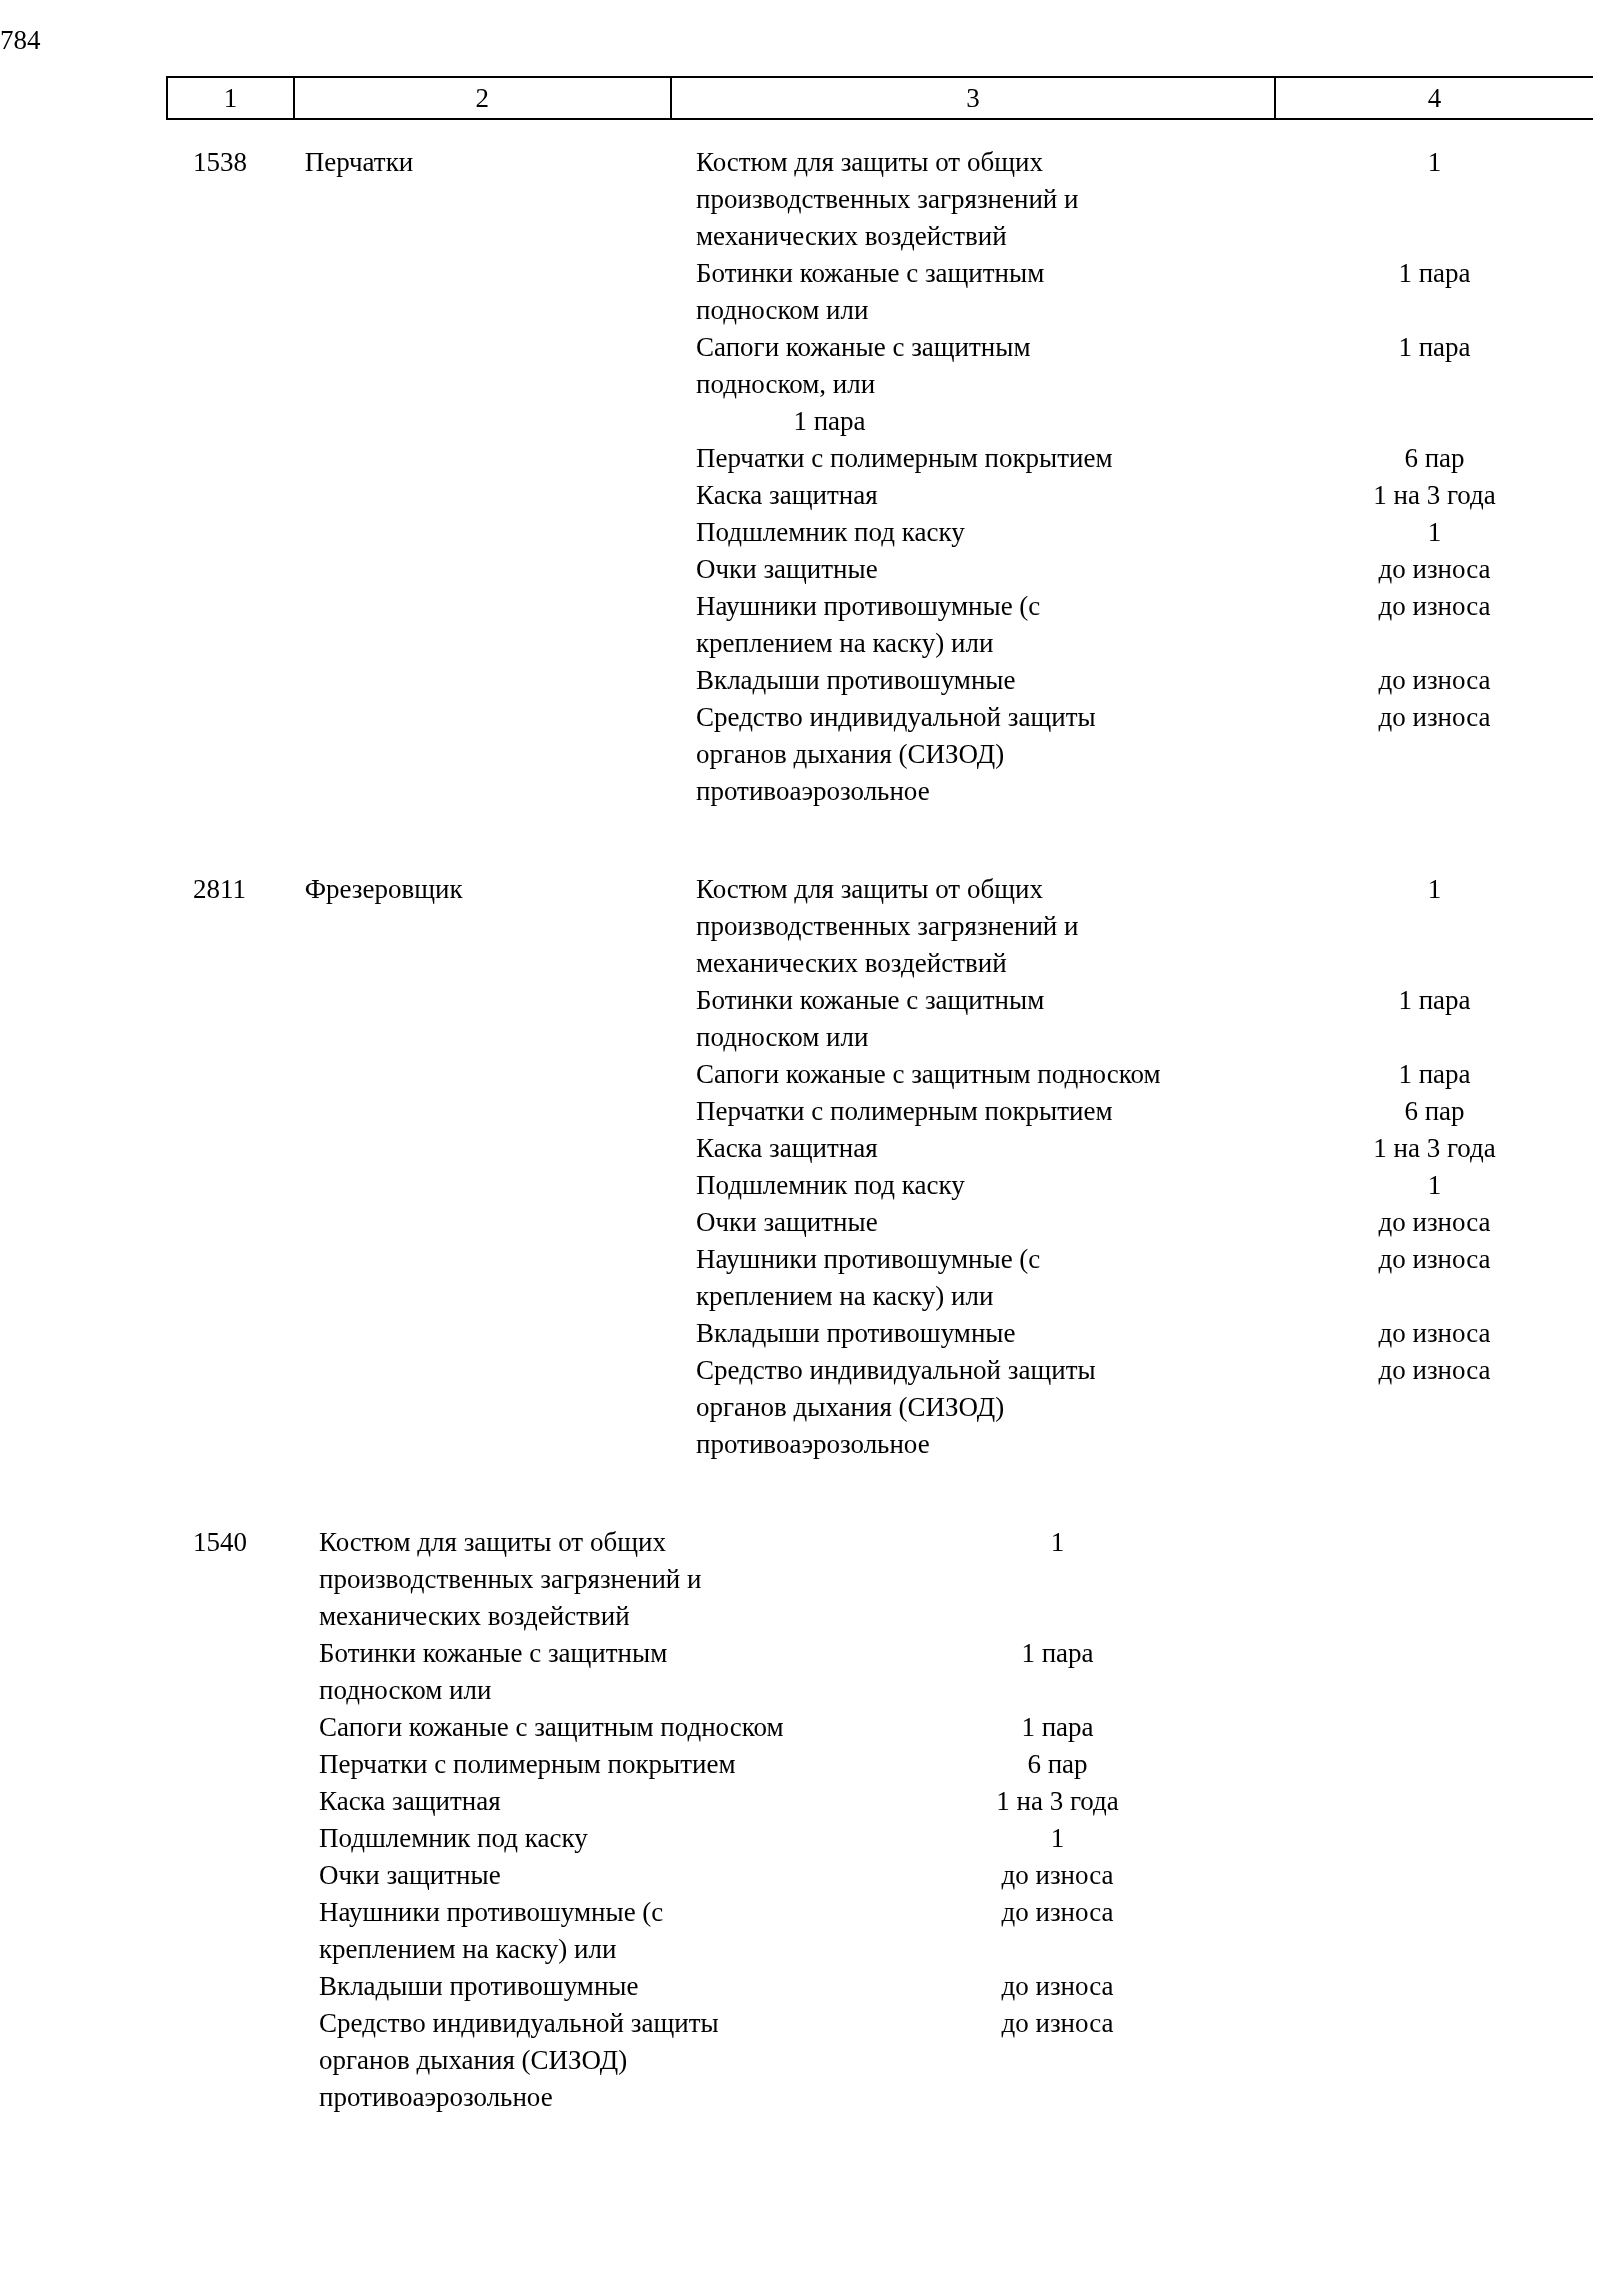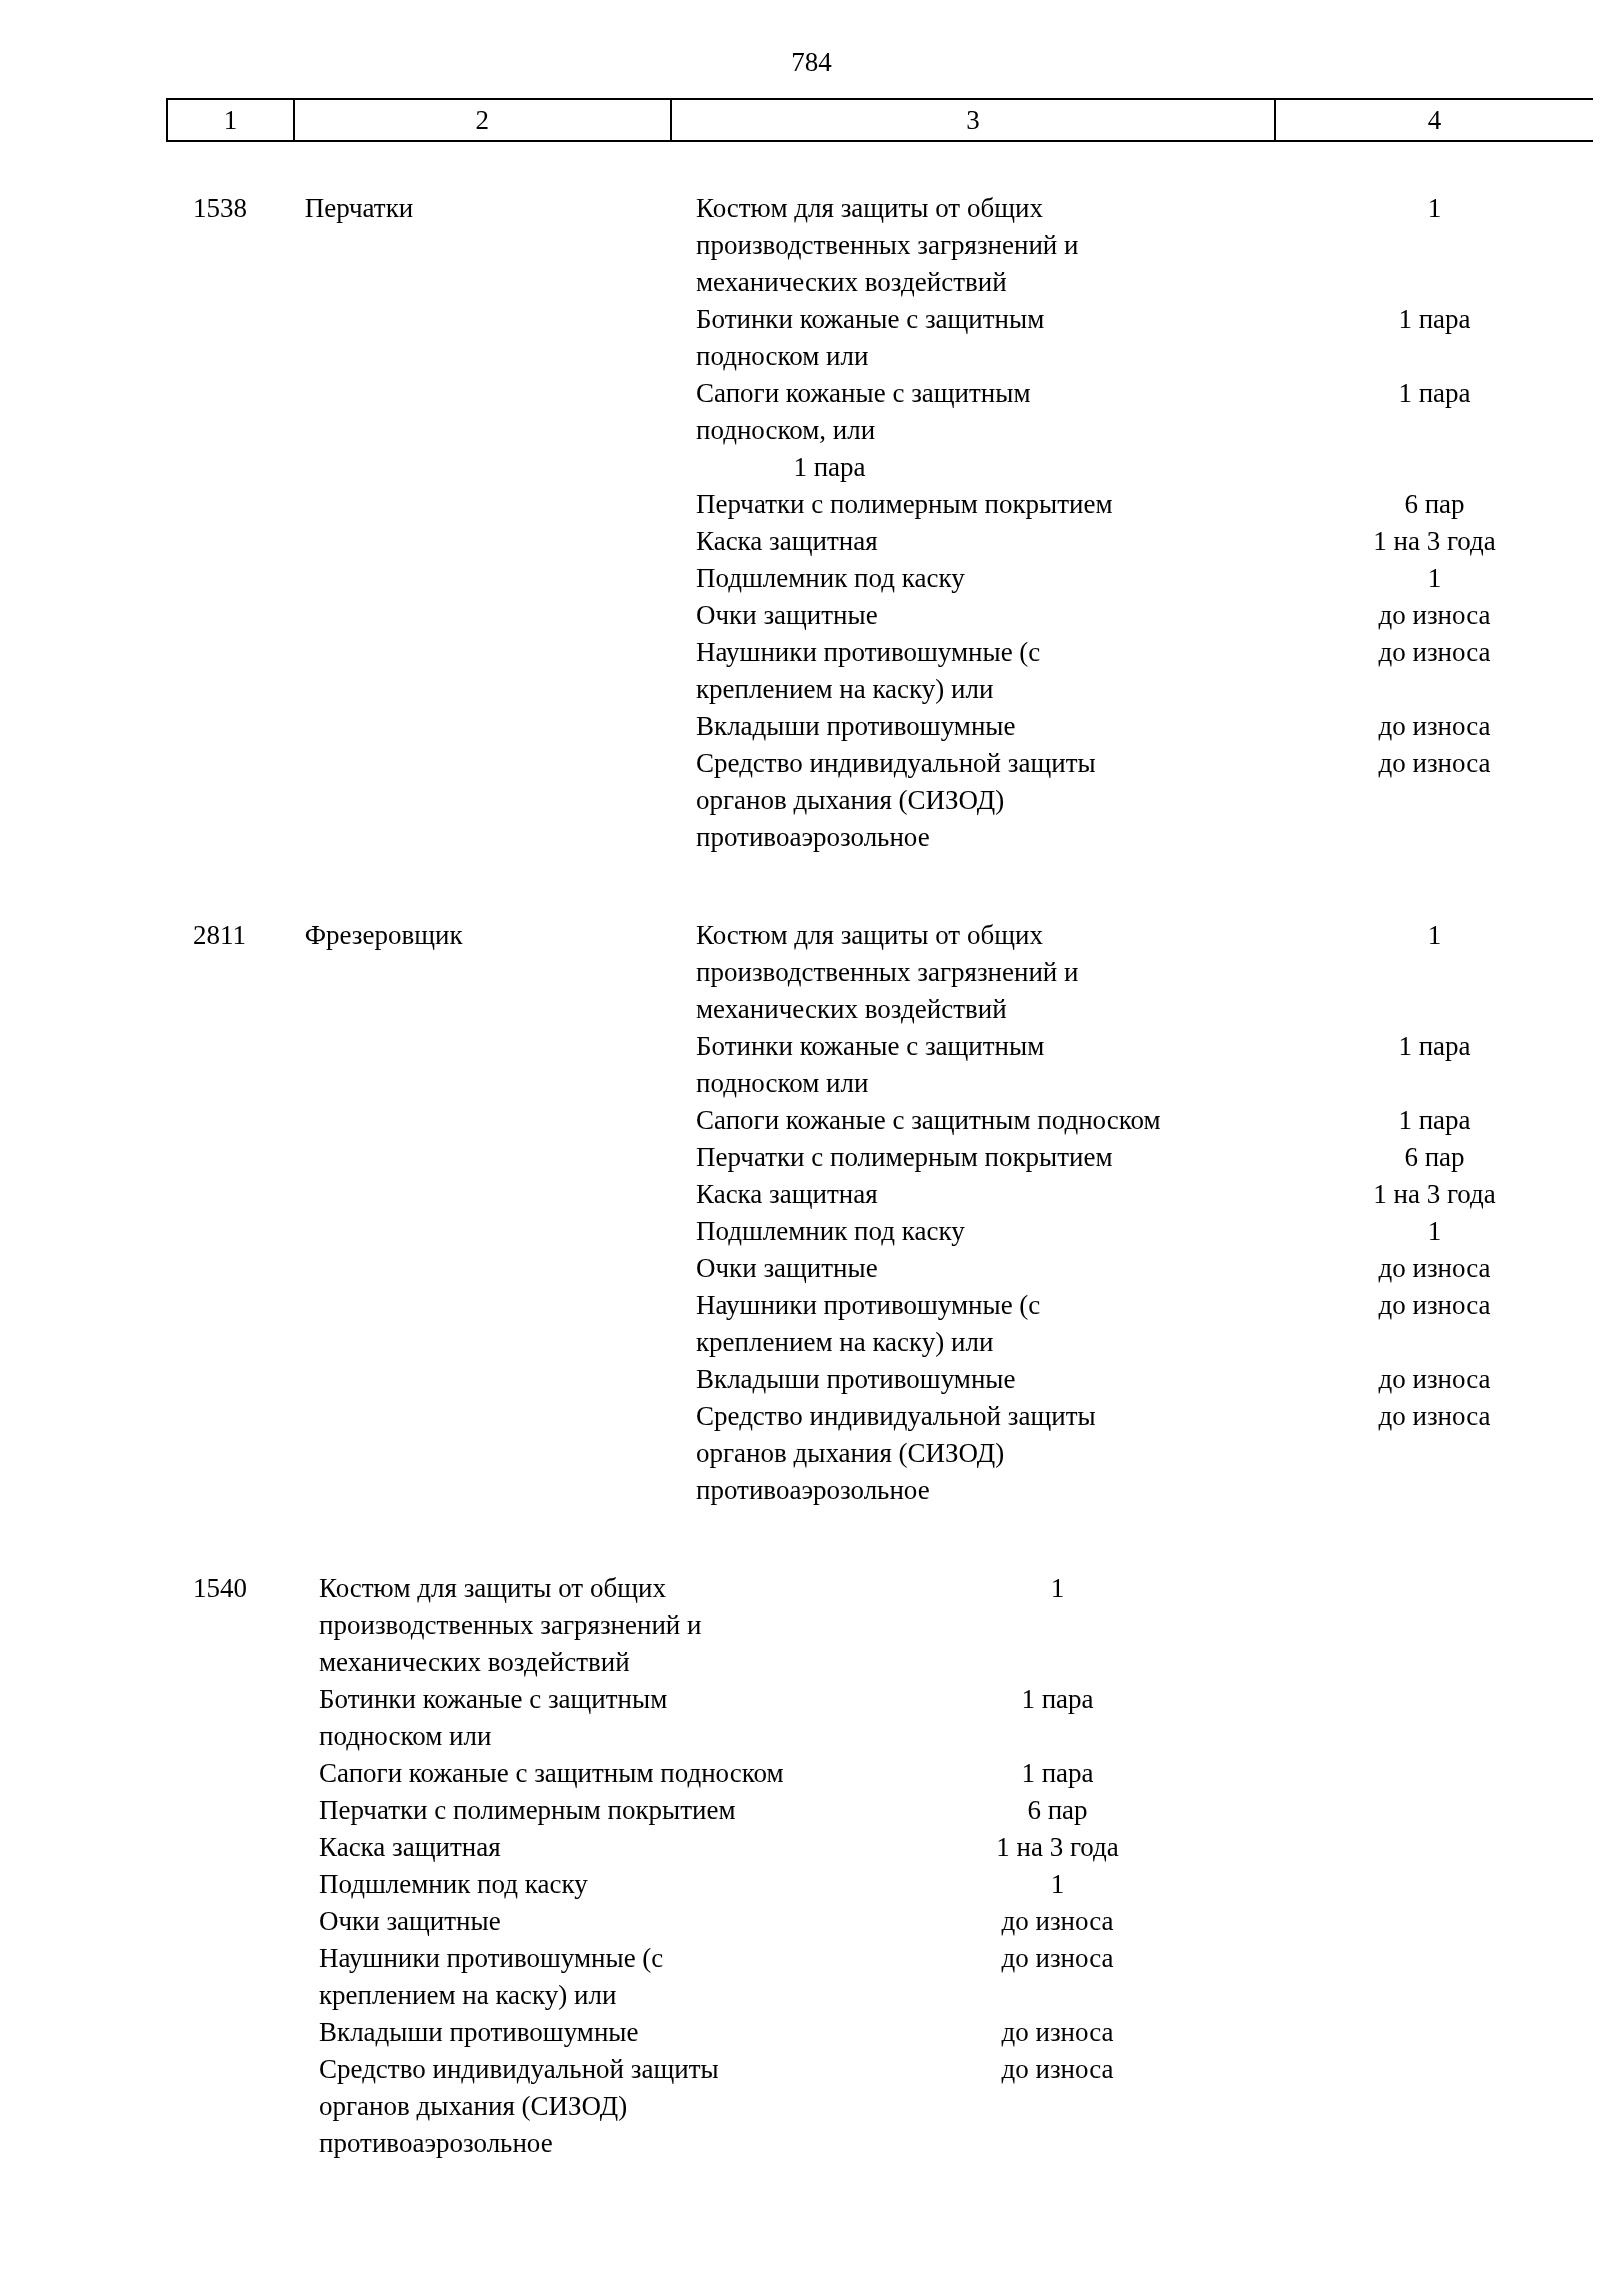--- a/index.html
+++ b/index.html
@@ -13,22 +13,22 @@
   }
   .page {
     position: relative;
     width: 1623px;
     height: 2295px;
     overflow: hidden;
     font-size: 27px;
     line-height: 37px;
   }
   .page-number {
-    padding-top: 44px;
-    text-align: center;
+    padding-top: 22px;
+    text-align: left;
     width: 1623px;
   }
   
   .thead {
     display: flex;
     margin-left: 166px;
     width: 1427px;
     margin-top: 17px;
     border-top: 2px solid #000;
     border-bottom: 2px solid #000;
@@ -43,21 +43,21 @@
     box-sizing: border-box;
   }
   .th.c1 { width: 127px; }
   .th.c2 { width: 377px; }
   .th.c3 { width: 605px; }
   .th.c4 { width: 319px; }
   
   .tbody {
     margin-left: 166px;
     width: 1427px;
-    margin-top: 48px;
+    margin-top: 24px;
   }
   .entry {
     display: flex;
     align-items: flex-start;
   }
   .entry + .entry { margin-top: 61px; }
   .cell-num {
     width: 127px;
     padding-left: 27px;
     box-sizing: border-box;

